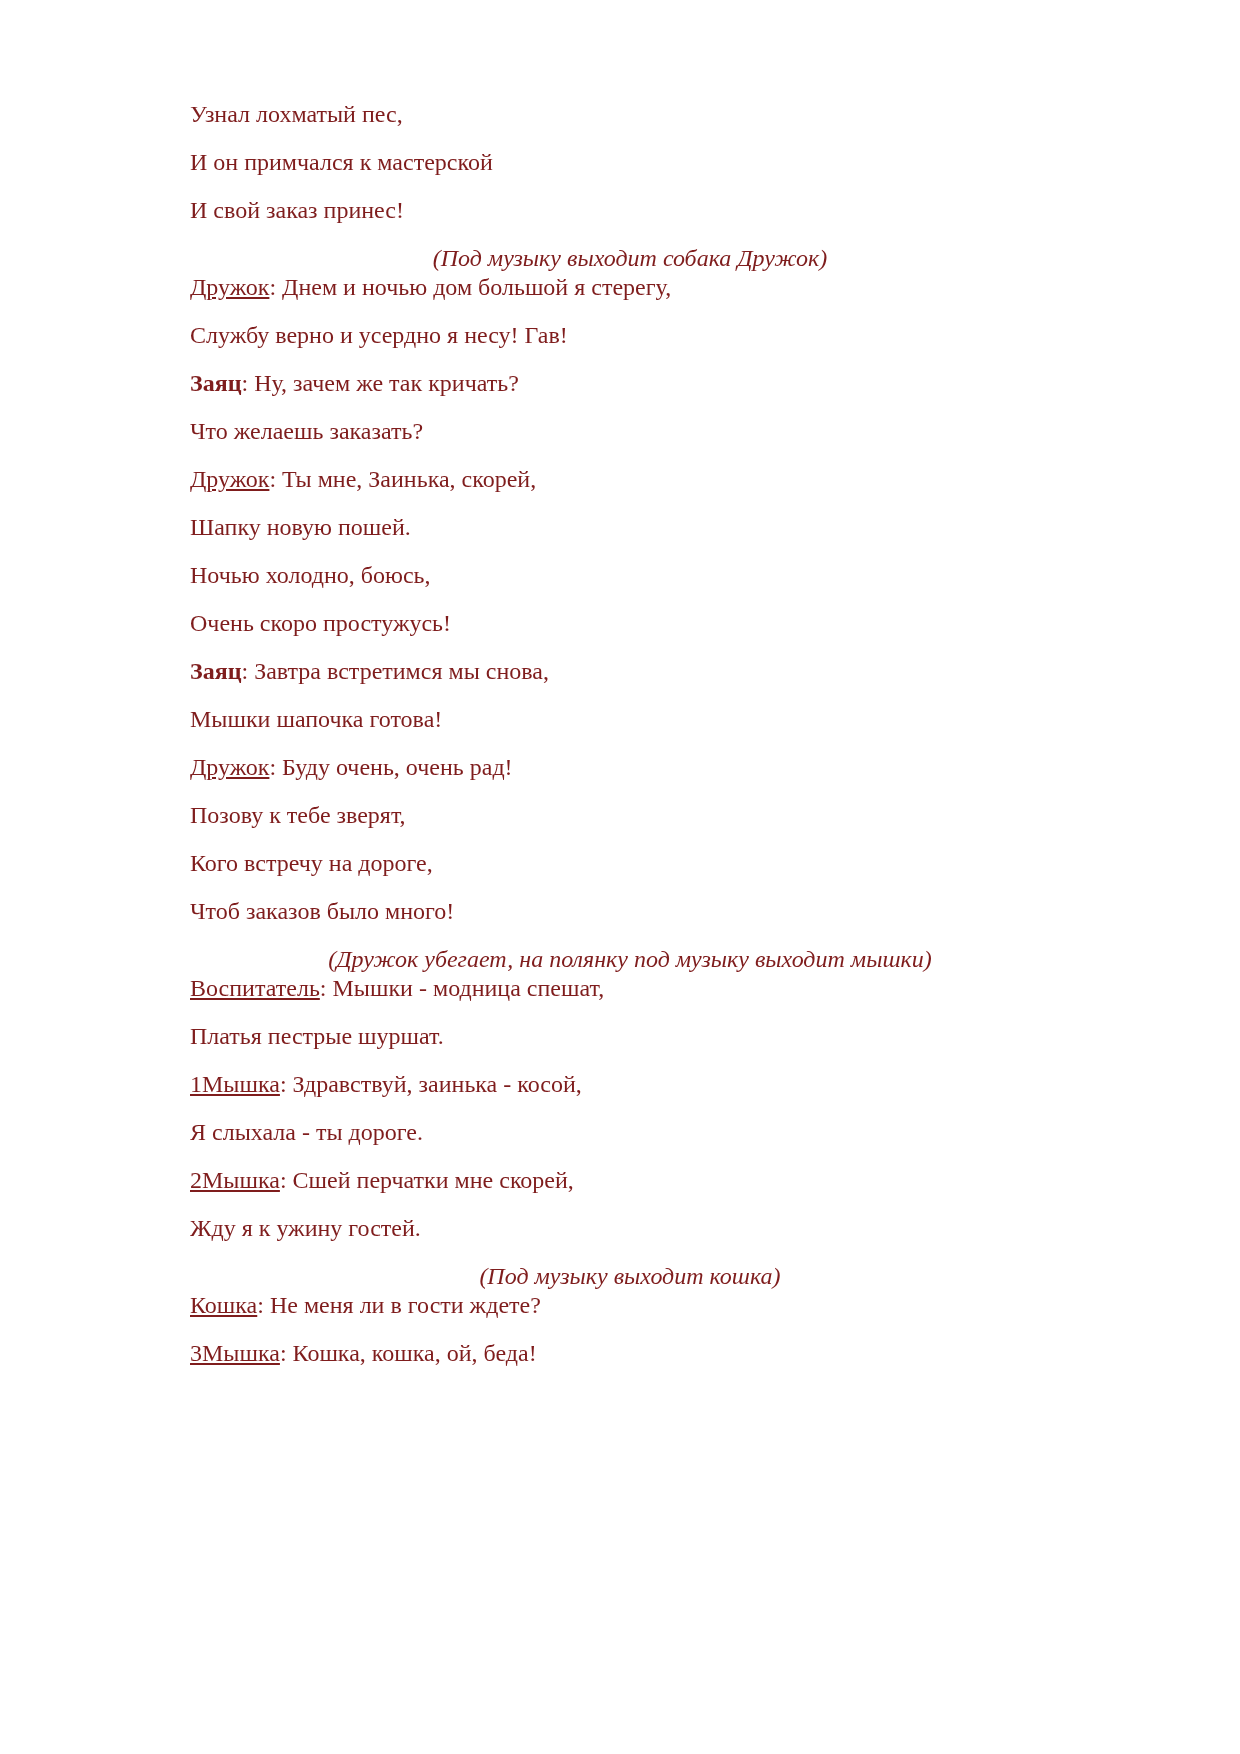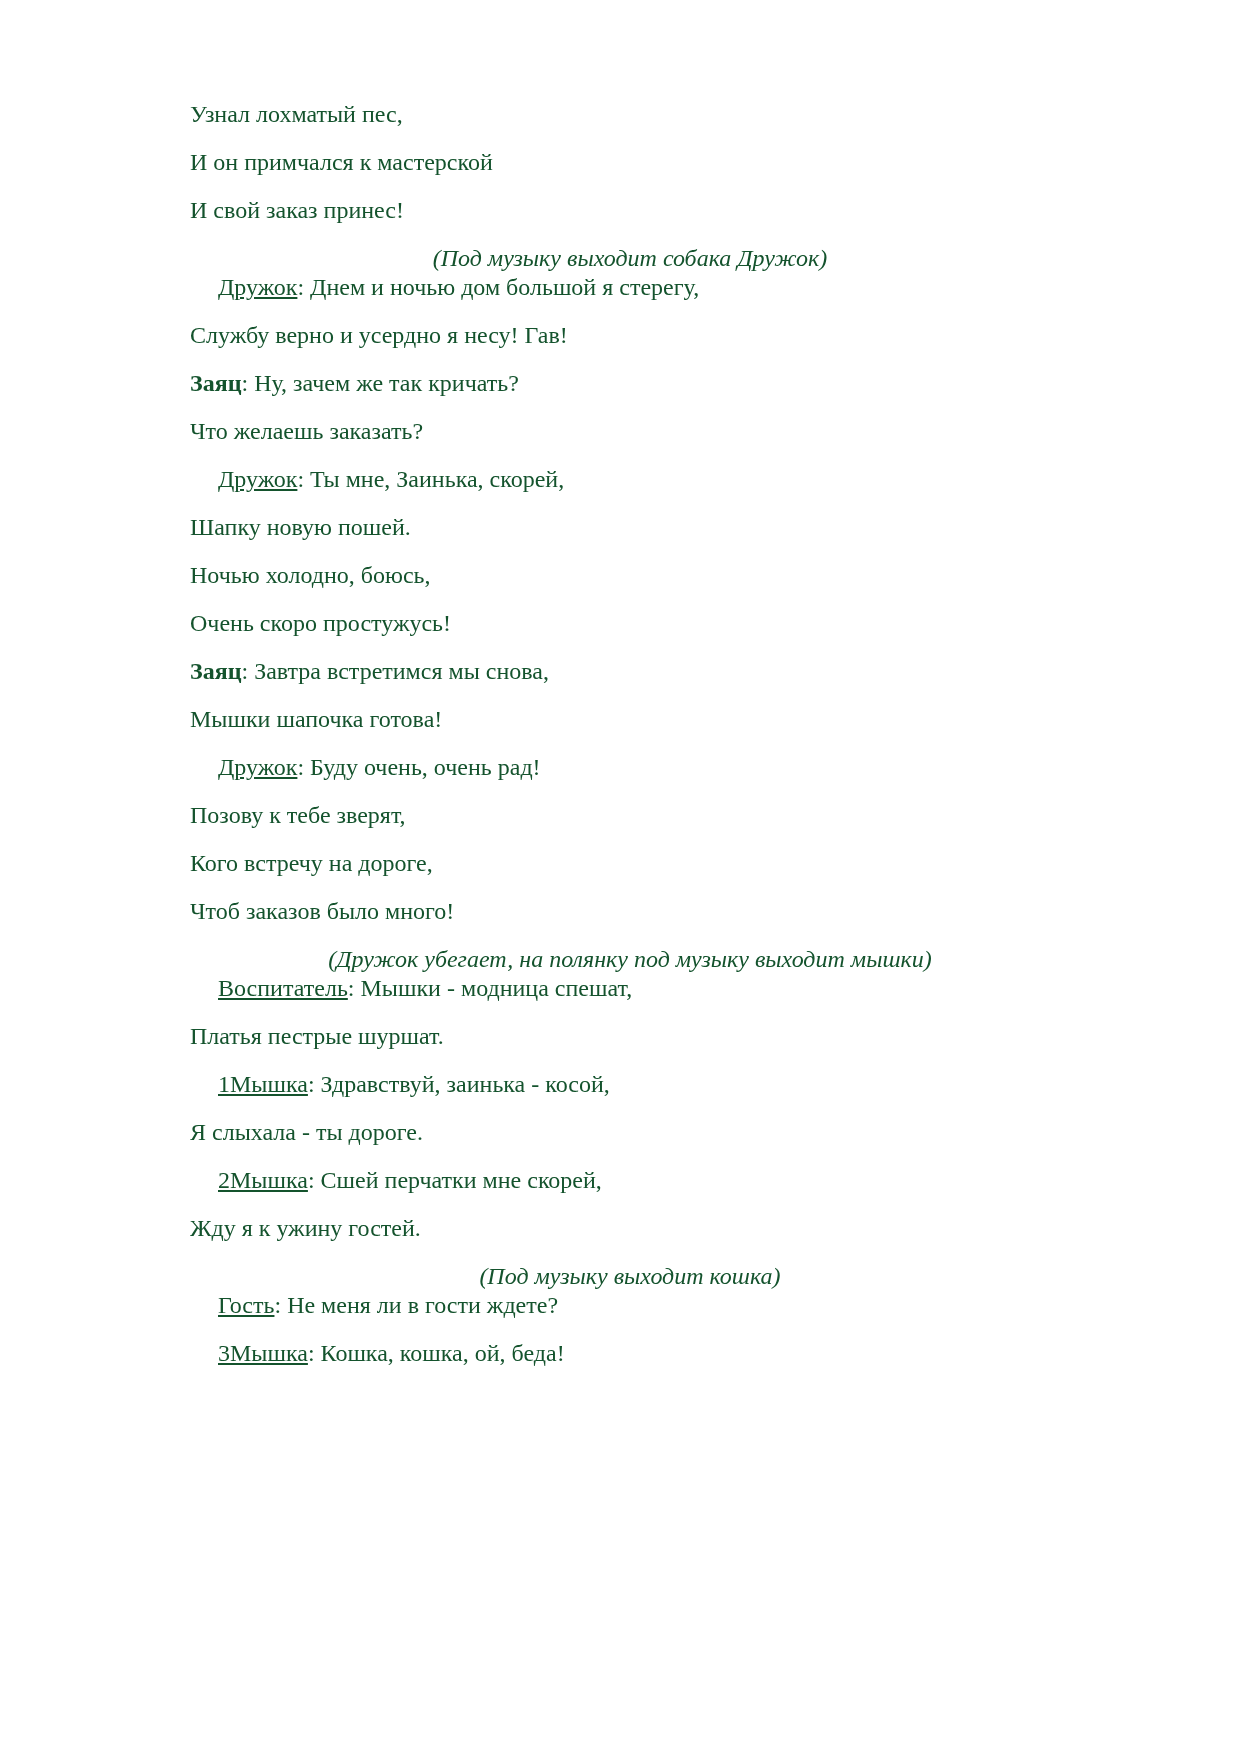--- a/index.html
+++ b/index.html
@@ -7,21 +7,21 @@
     padding: 0;
     background: #ffffff;
   }
   .page {
     position: relative;
     width: 1240px;
     height: 1754px;
     background: #ffffff;
     overflow: hidden;
     font-family: "Liberation Serif", "DejaVu Serif", serif;
-    color: #14532d;
+    color: #7f1d1d;
   }
   .content {
     position: absolute;
     left: 190px;
     top: 100px;
     width: 880px;
   }
   .content p {
     font-size: 24px;
     line-height: 29px;
@@ -30,21 +30,20 @@
   }
   .content p.tight {
     margin-bottom: 0;
   }
   .content p.stage {
     font-style: italic;
     text-align: center;
   }
   .speaker-underline {
     text-decoration: underline;
-    margin-left: 28px;
   }
   .speaker-bold {
     font-weight: bold;
   }
 </style>
 </head>
 <body>
 
 <div class="page">
   <div class="content">
@@ -67,16 +66,16 @@
       <p>Кого встречу на дороге,</p>
       <p>Чтоб заказов было много!</p>
       <p class="stage tight">(Дружок убегает, на полянку под музыку выходит мышки)</p>
       <p><span class="speaker-underline">Воспитатель</span>: <span>Мышки - модница спешат,</span></p>
       <p>Платья пестрые шуршат.</p>
       <p><span class="speaker-underline">1Мышка</span>: <span>Здравствуй, заинька - косой,</span></p>
       <p>Я слыхала - ты дороге.</p>
       <p><span class="speaker-underline">2Мышка</span>: <span>Сшей перчатки мне скорей,</span></p>
       <p>Жду я к ужину гостей.</p>
       <p class="stage tight">(Под музыку выходит кошка)</p>
-      <p><span class="speaker-underline">Гость</span>: <span>Не меня ли в гости ждете?</span></p>
+      <p><span class="speaker-underline">Кошка</span>: <span>Не меня ли в гости ждете?</span></p>
       <p><span class="speaker-underline">3Мышка</span>: <span>Кошка, кошка, ой, беда!</span></p>
     </div>
 </div>
 
 </body></html>

